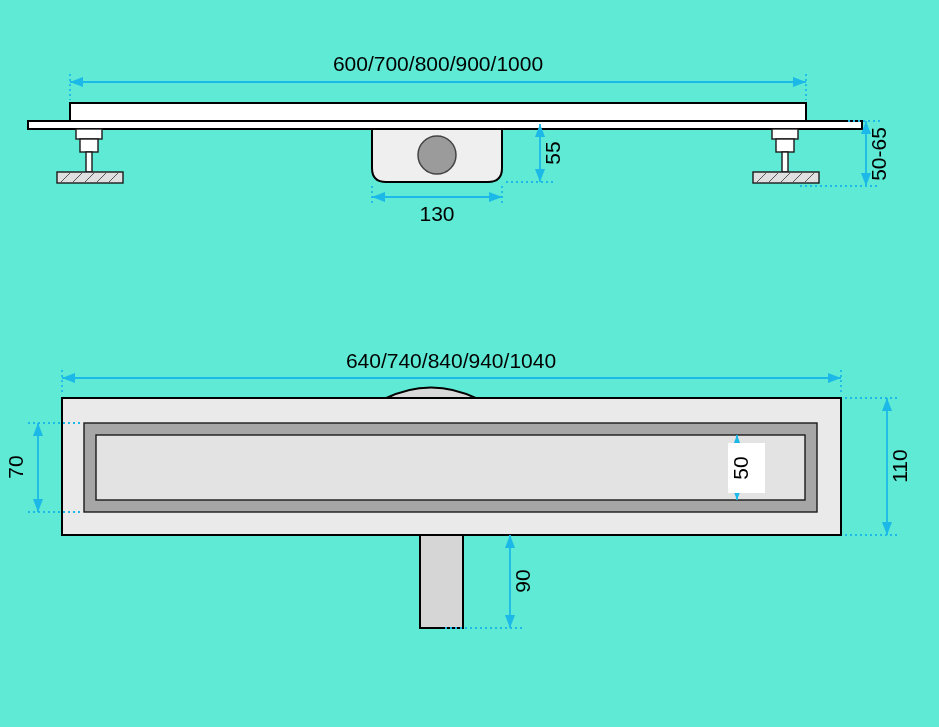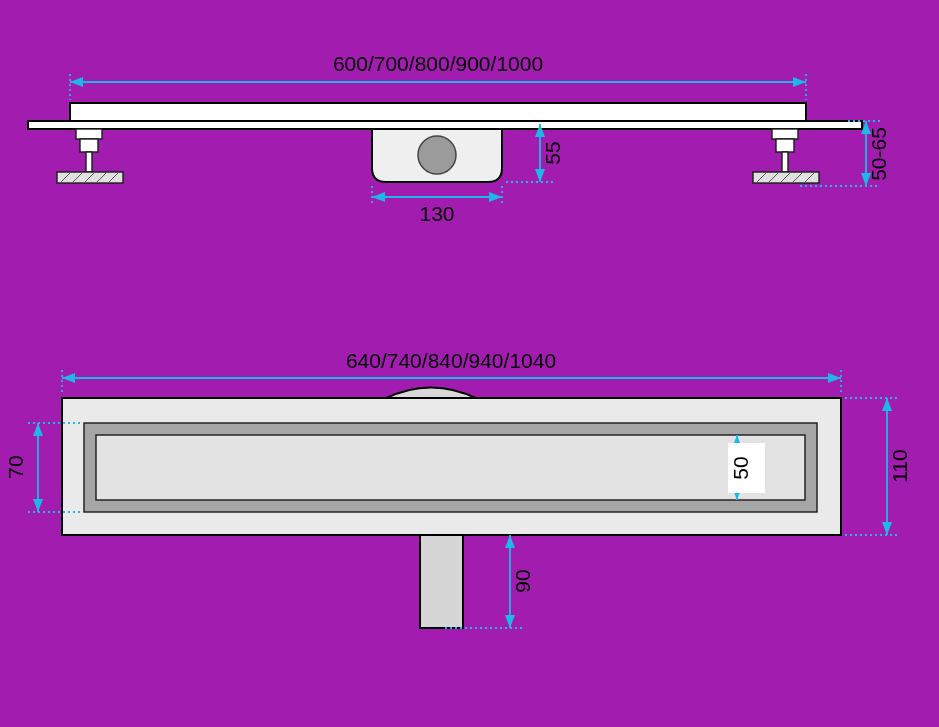--- a/index.html
+++ b/index.html
@@ -4,21 +4,21 @@
 <style>
   html, body {
     margin: 0;
     padding: 0;
     background: #ffffff;
   }
   .canvas {
     position: relative;
     width: 939px;
     height: 727px;
-    background: #a21caf;
+    background: #5eead4;
     overflow: hidden;
   }
   svg {
     display: block;
   }
   text {
     font-family: "Liberation Sans", "DejaVu Sans", sans-serif;
     font-size: 21px;
     fill: #000000;
   }

